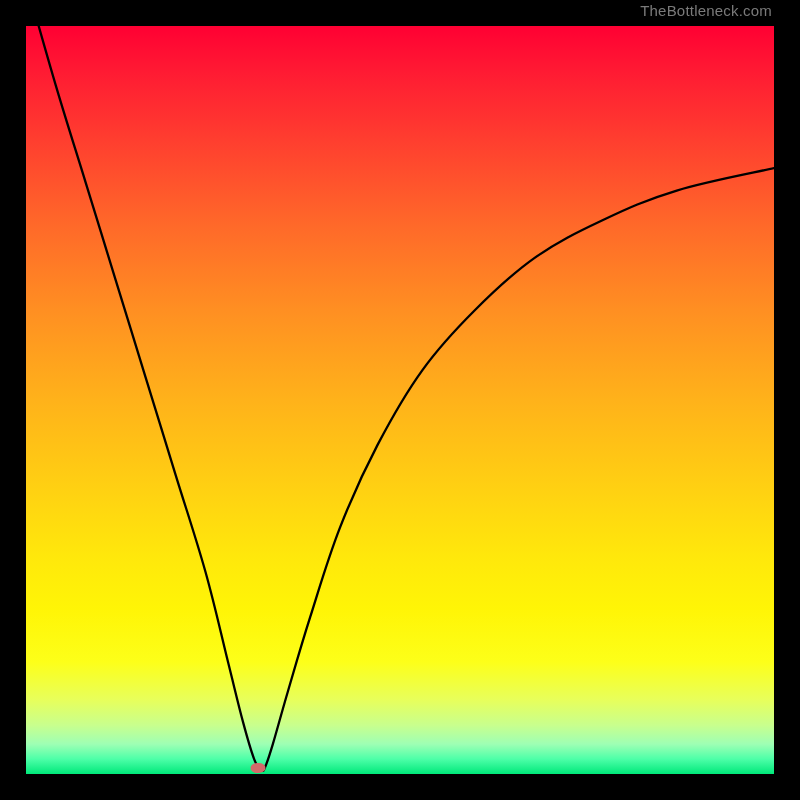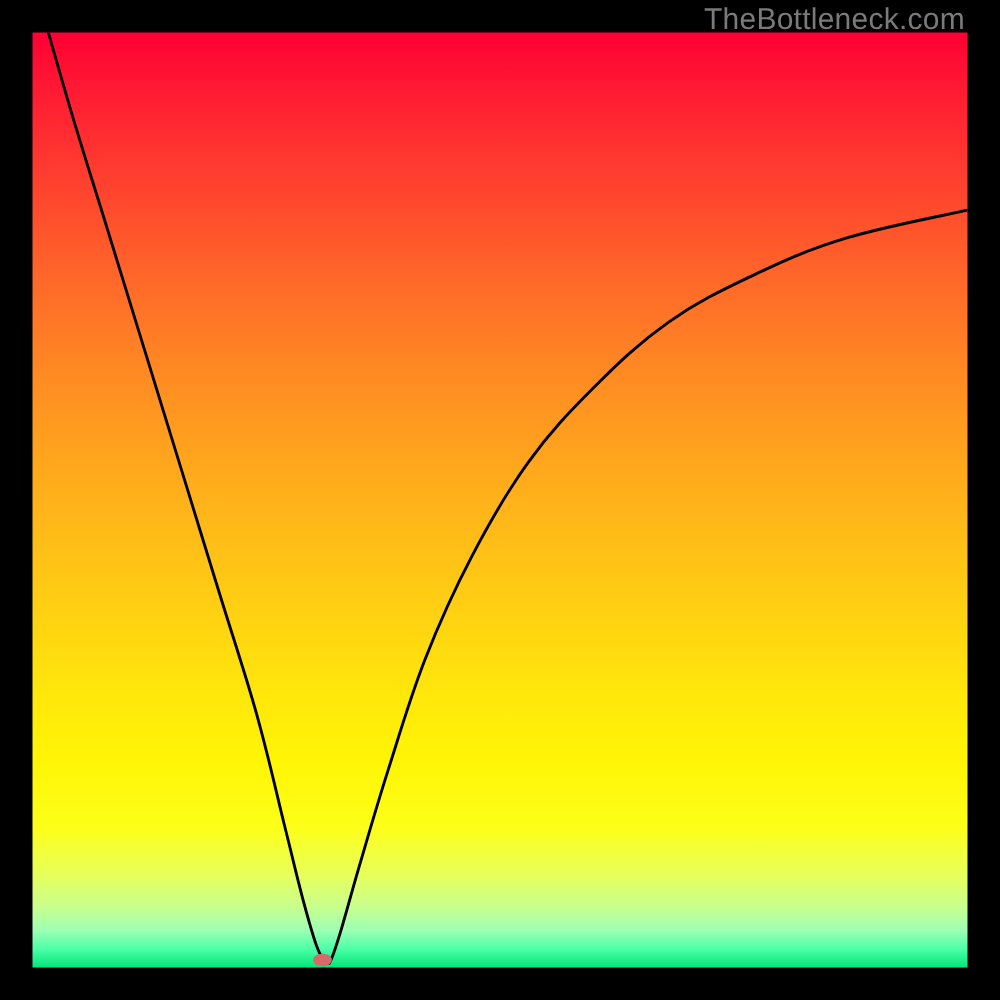--- a/index.html
+++ b/index.html
@@ -35,21 +35,21 @@
       #4dffa8 98%,
       #00e87a 100%
     );
   }
 
   .watermark {
     position: absolute;
     top: 2px;
     right: 28px;
     color: #7a7a7a;
-    font-size: 24px;
+    font-size: 15px;
     font-weight: 400;
     letter-spacing: 0.2px;
   }
 
   svg.curve {
     position: absolute;
     inset: 0;
     width: 748px;
     height: 748px;
   }

